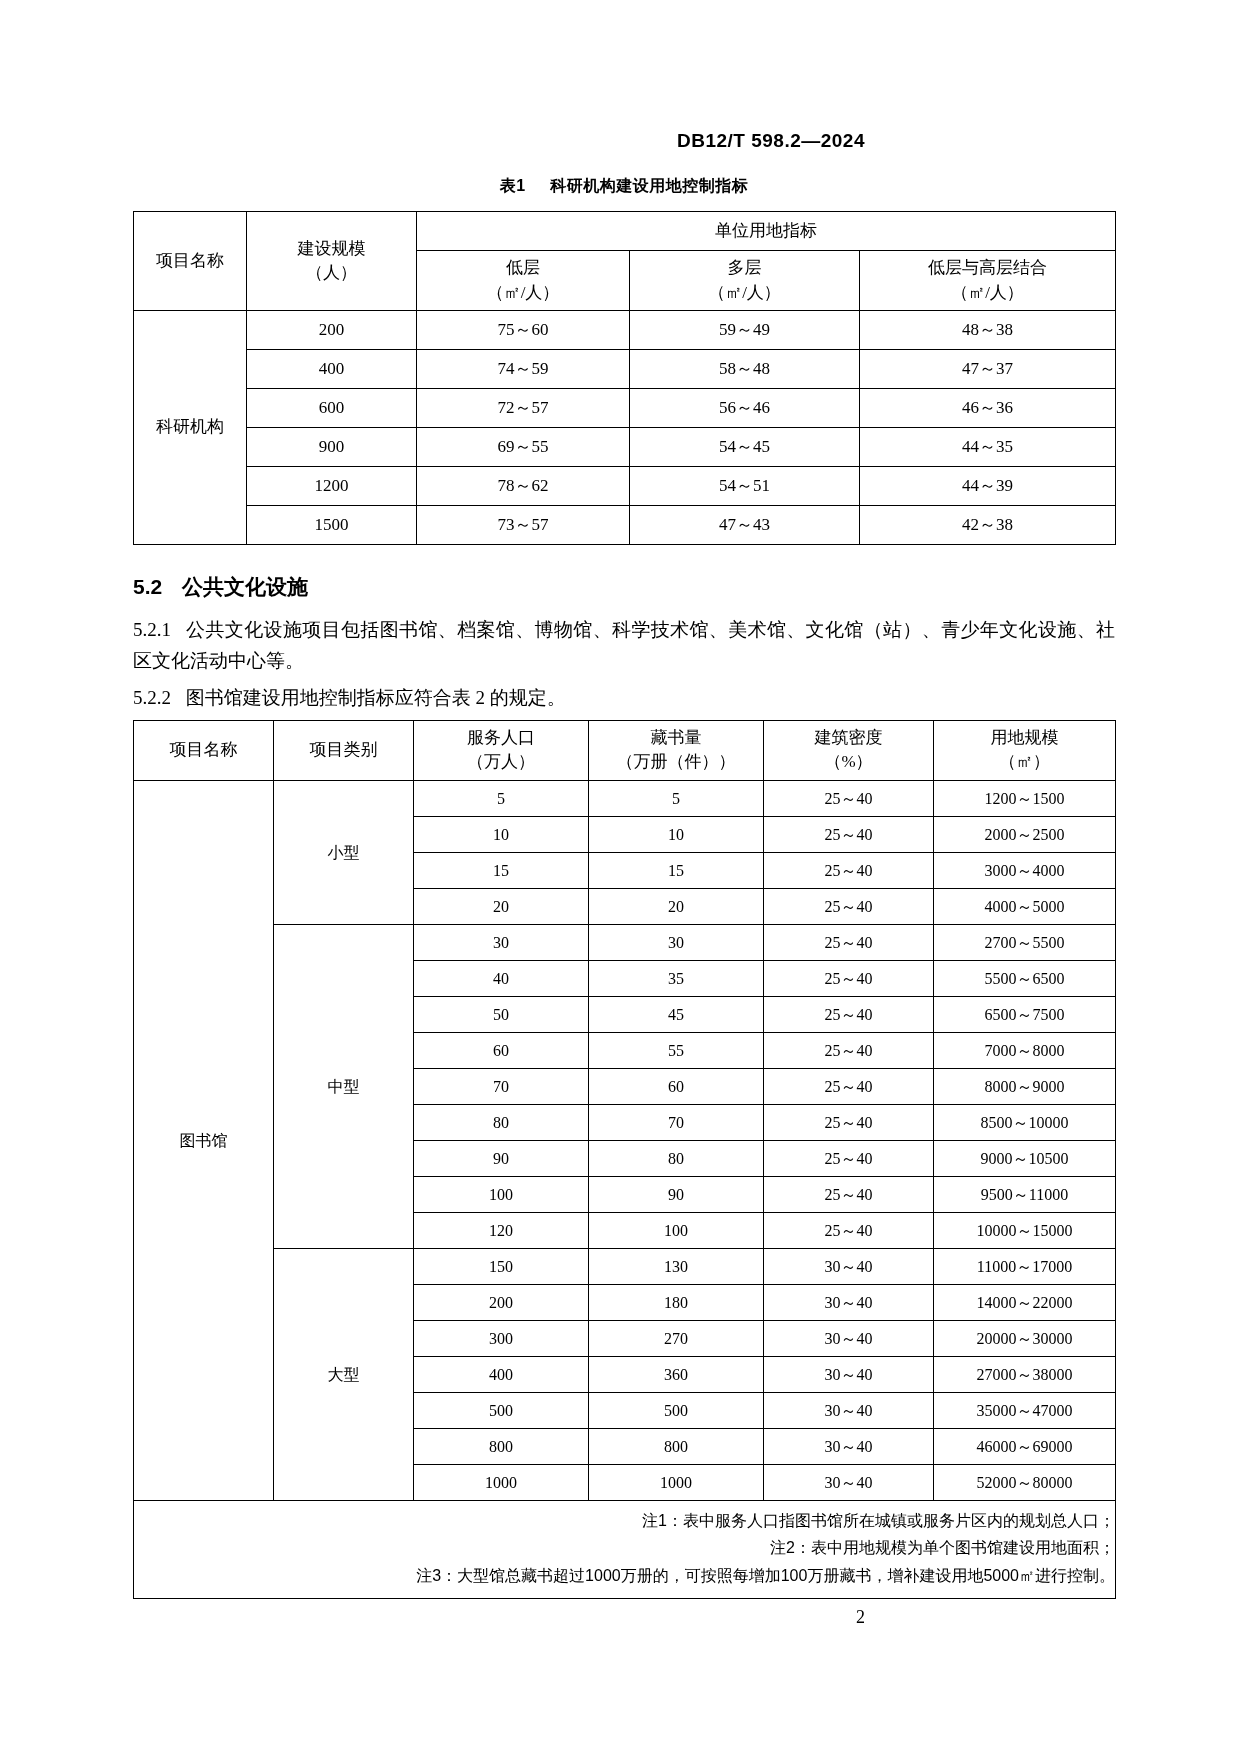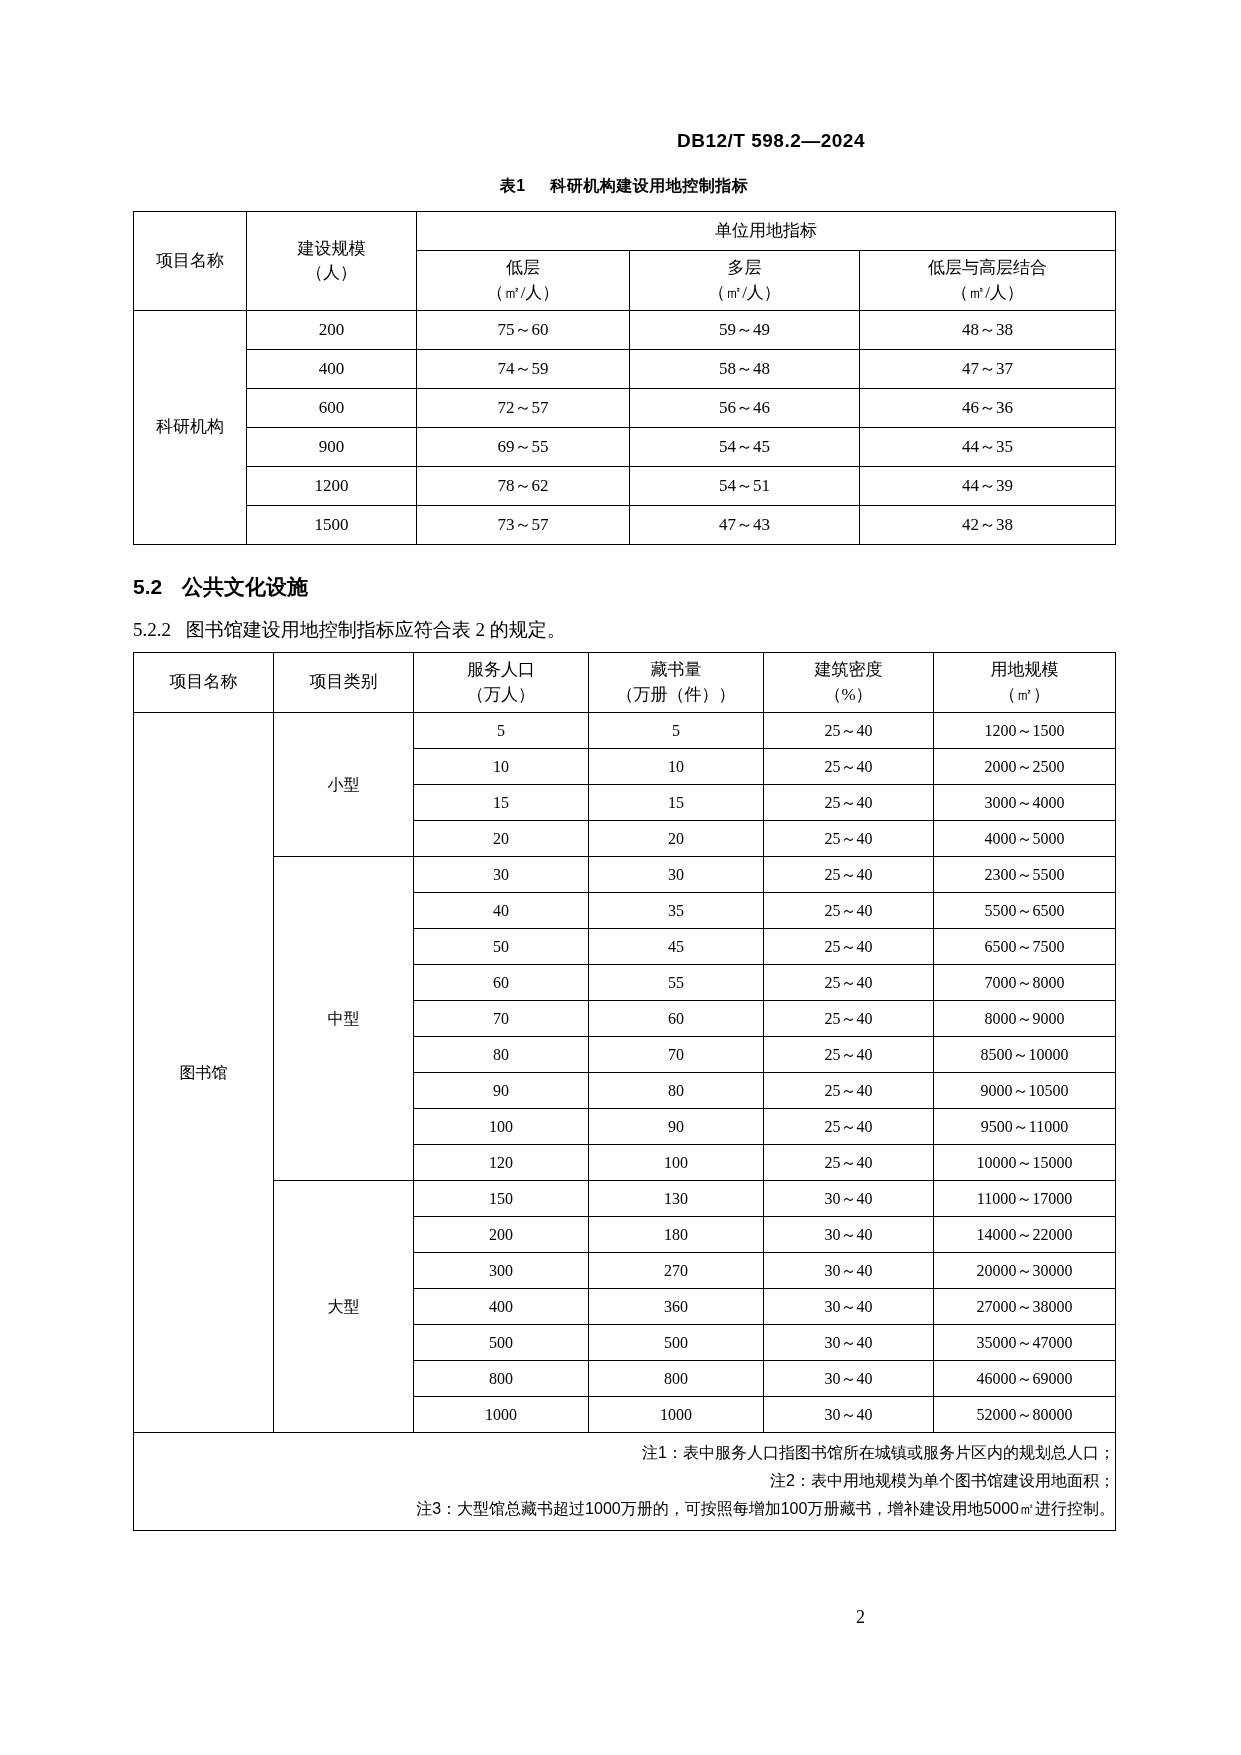--- a/index.html
+++ b/index.html
@@ -184,20 +184,24 @@
           <td>42～38</td>
         </tr>
       </tbody>
     </table>
 
     <div class="section-head">
       <span class="num">5.2</span>
       <span>公共文化设施</span>
     </div>
 
+    <div class="para">
+      <span class="num">5.2.1</span>
+      <span>公共文化设施项目包括图书馆、档案馆、博物馆、科学技术馆、美术馆、文化馆（站）、青少年文化设施、社区文化活动中心等。</span>
+    </div>
 
     <div class="para">
       <span class="num">5.2.2</span>
       <span>图书馆建设用地控制指标应符合表 2 的规定。</span>
     </div>
 
 
     <table class="t2 t2wrap">
       <colgroup>
         <col style="width:140px">
@@ -254,21 +258,21 @@
           <td>20</td>
           <td>25～40</td>
           <td>4000～5000</td>
         </tr>
 
         <tr>
           <td rowspan="9">中型</td>
           <td>30</td>
           <td>30</td>
           <td>25～40</td>
-          <td>2300～5500</td>
+          <td>2700～5500</td>
         </tr>
         <tr>
           <td>40</td>
           <td>35</td>
           <td>25～40</td>
           <td>5500～6500</td>
         </tr>
         <tr>
           <td>50</td>
           <td>45</td>

